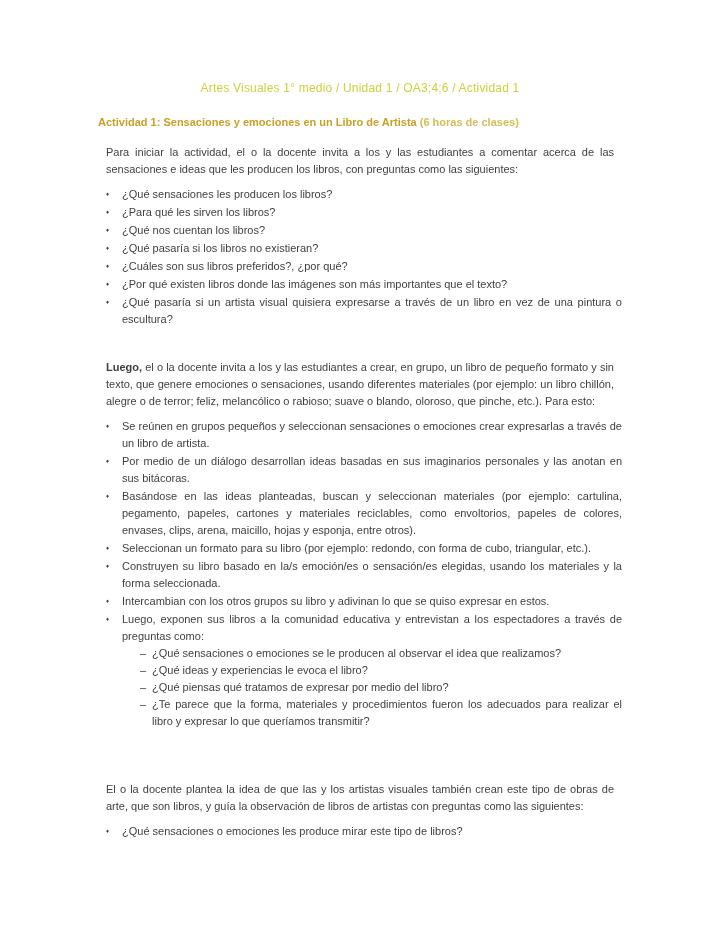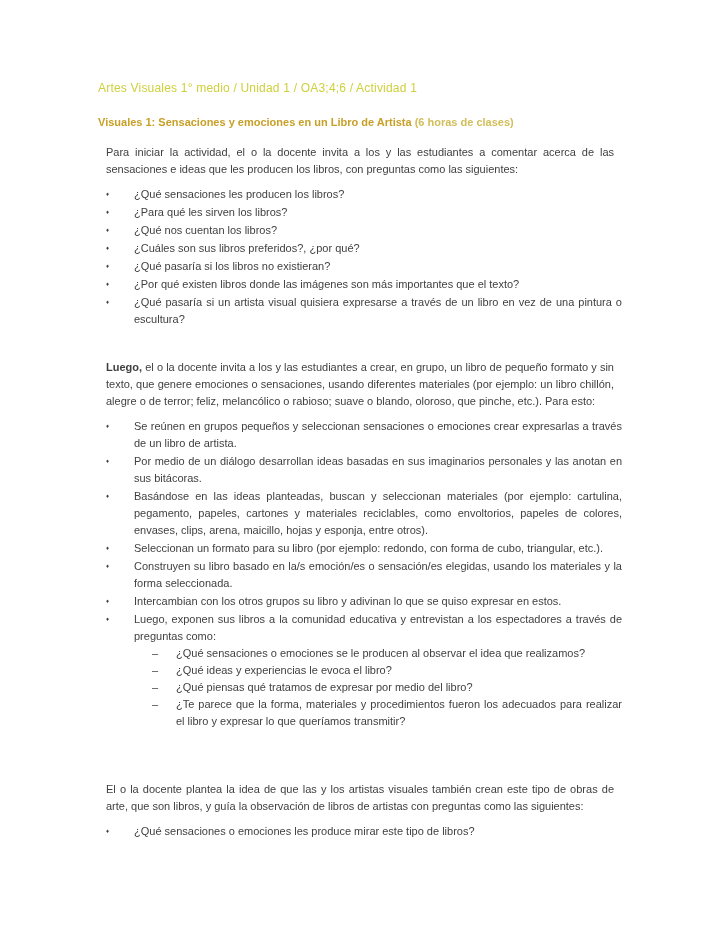--- a/index.html
+++ b/index.html
@@ -15,20 +15,21 @@
     box-sizing:border-box;
     padding:80px 98px 0 98px;
     overflow:hidden;
     background:#ffffff;
     font-family:"Liberation Sans", sans-serif;
     font-size:11px;
     line-height:17px;
     color:var(--body);
   }
   .doc-title{
+    text-align:center;
     color:var(--title);
     font-size:12px;
     letter-spacing:.2px;
     margin:0 0 17px 0;
   }
   .activity-heading{
     font-weight:bold;
     color:var(--heading);
     margin:0 0 13px 0;
   }
@@ -38,58 +39,58 @@
   ul{list-style:none;margin:0;padding:0;}
   ul.l1{margin-top:2px;}
   ul.l1>li{display:flex;margin-bottom:1px;}
   .bul{
     flex:0 0 24px;
     box-sizing:border-box;
     padding-left:8px;
     font-size:6px;
     line-height:17px;
   }
-  .txt{flex:1;text-align:justify;margin-left:12px;}
+  .txt{flex:1;text-align:justify;}
   ul.l2{padding-left:18px;margin-top:0;}
   ul.l2>li{display:flex;}
   .dash{flex:0 0 12px;line-height:17px;}
   .gap-md{height:20px;}
   .gap-lg{height:22px;}
 </style>
 </head>
 <body>
 
 <div class="page">
 
   <p class="doc-title">Artes Visuales 1° medio / Unidad 1 / OA3;4;6 / Actividad 1</p>
 
-  <p class="activity-heading"><span>Visuales 1:</span> <span>Sensaciones y emociones en un Libro de Artista</span> <span class="hours">(6 horas de clases)</span></p>
+  <p class="activity-heading"><span>Actividad 1:</span> <span>Sensaciones y emociones en un Libro de Artista</span> <span class="hours">(6 horas de clases)</span></p>
 
   <p>Para iniciar la actividad, el o la docente invita a los y las estudiantes a comentar acerca de las sensaciones e ideas que les producen los libros, con preguntas como las siguientes:</p>
 
   <ul class="l1">
     <li>
         <span class="bul">♦</span>
         <div class="txt">¿Qué sensaciones les producen los libros?</div>
       </li>
     <li>
         <span class="bul">♦</span>
         <div class="txt">¿Para qué les sirven los libros?</div>
       </li>
     <li>
         <span class="bul">♦</span>
         <div class="txt">¿Qué nos cuentan los libros?</div>
       </li>
     <li>
         <span class="bul">♦</span>
-        <div class="txt">¿Cuáles son sus libros preferidos?, ¿por qué?</div>
+        <div class="txt">¿Qué pasaría si los libros no existieran?</div>
       </li>
     <li>
         <span class="bul">♦</span>
-        <div class="txt">¿Qué pasaría si los libros no existieran?</div>
+        <div class="txt">¿Cuáles son sus libros preferidos?, ¿por qué?</div>
       </li>
     <li>
         <span class="bul">♦</span>
         <div class="txt">¿Por qué existen libros donde las imágenes son más importantes que el texto?</div>
       </li>
     <li>
         <span class="bul">♦</span>
         <div class="txt">¿Qué pasaría si un artista visual quisiera expresarse a través de un libro en vez de una pintura o escultura?</div>
       </li>
   </ul>

